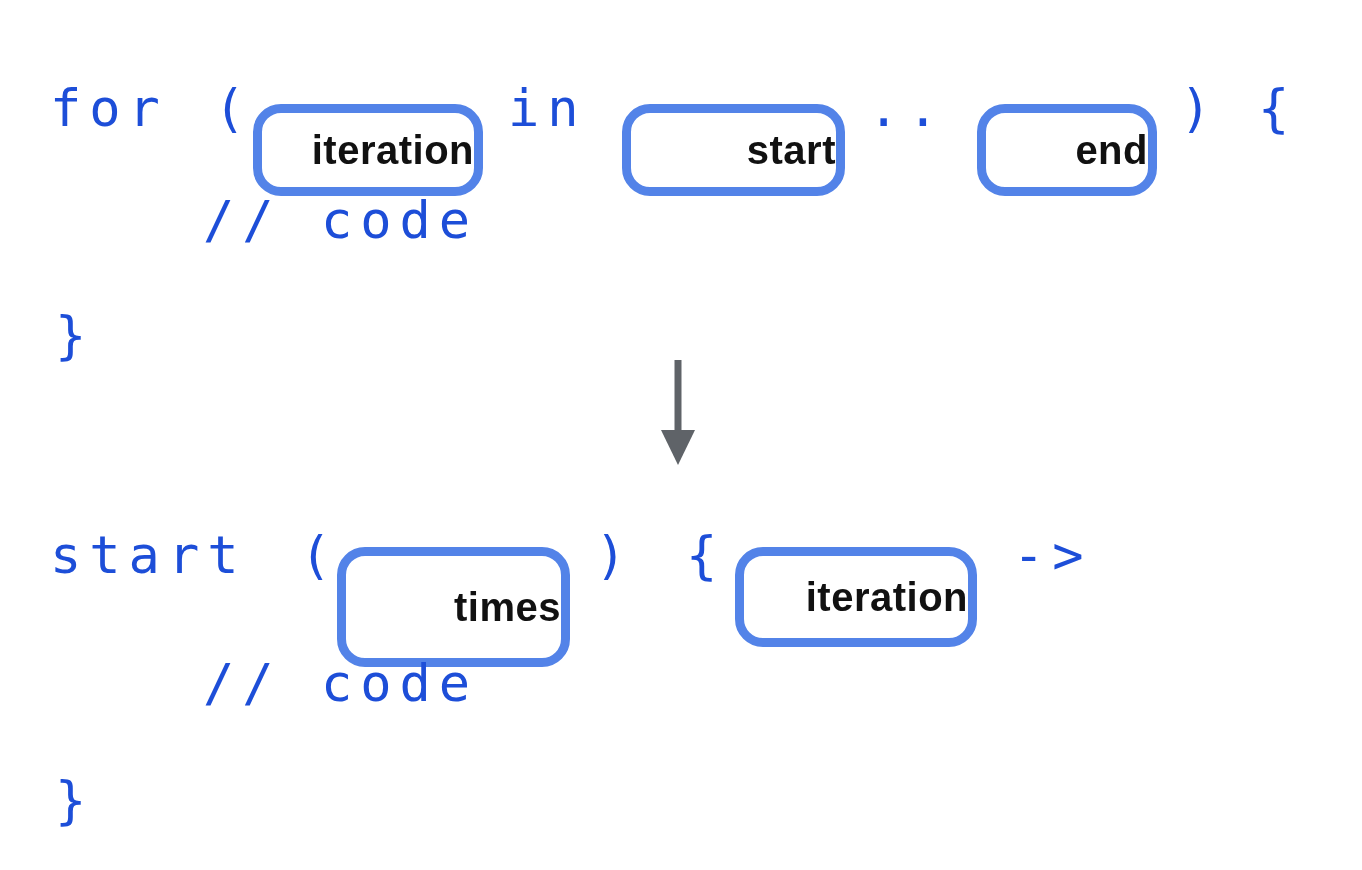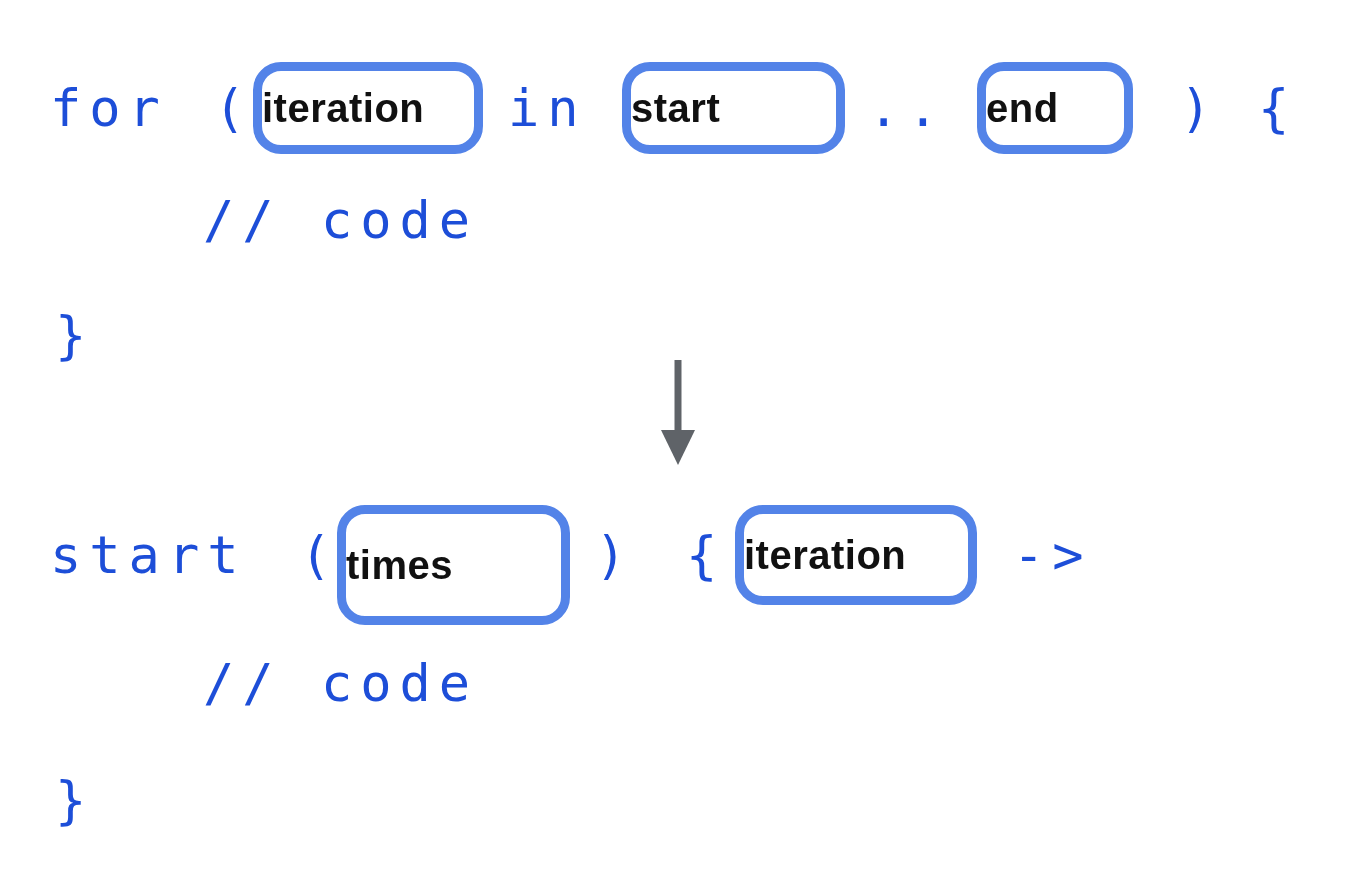--- a/index.html
+++ b/index.html
@@ -26,21 +26,22 @@
     align-items: center;
   }
   .slot {
     position: absolute;
     box-sizing: border-box;
     border: 9px solid #5383e8;
     border-radius: 28px;
     background: #ffffff;
     display: flex;
     align-items: center;
-    justify-content: flex-start;
+    justify-content: flex-end;
+    margin-top: 42px;
   }
   .slot-label {
     font-family: "Liberation Sans", "DejaVu Sans", sans-serif;
     font-weight: 700;
     font-size: 40px;
     color: #111111;
     letter-spacing: 0.5px;
   }
   .arrow-svg {
     position: absolute;
@@ -65,21 +66,21 @@
     </div>
 
     <span class="mono rowA1" style="left:508px;text-align:right;">in</span>
 
     <div class="slot" style="left:622px; top:62px; width:223px; height:92px;">
       <span class="slot-label">start</span>
     </div>
 
     <span class="mono rowA1" style="left:868px;">..</span>
 
-    <div class="slot" style="left:977px; top:62px; width:156px; height:92px;border-radius:27px;">
+    <div class="slot" style="left:977px; top:62px; width:180px; height:92px;">
       <span class="slot-label">end</span>
     </div>
 
     <span class="mono rowA1" style="left:1180px;">)</span>
     <span class="mono rowA1" style="left:1258px;">{</span>
 
     <span class="mono" style="left:203px; top:190px; height:60px;">// code</span>
     <span class="mono" style="left:55px; top:305px; height:60px;">}</span>
   </section>
 

